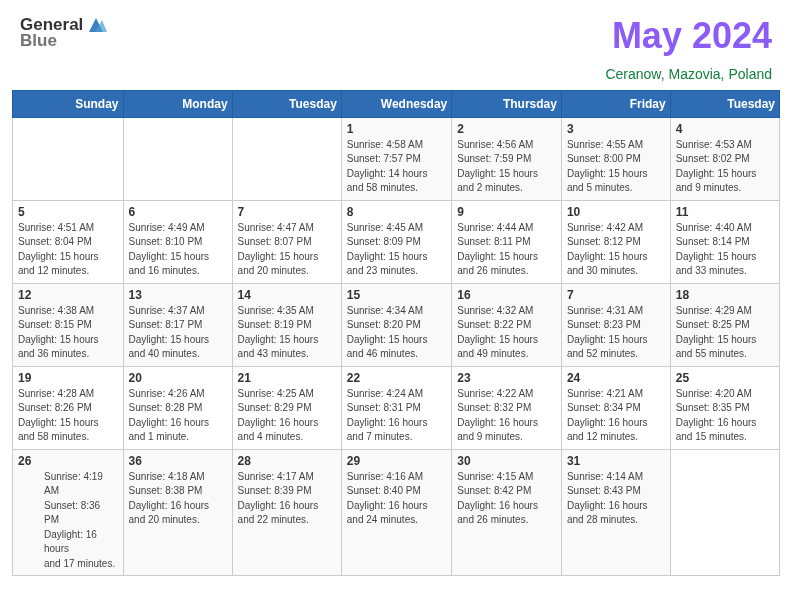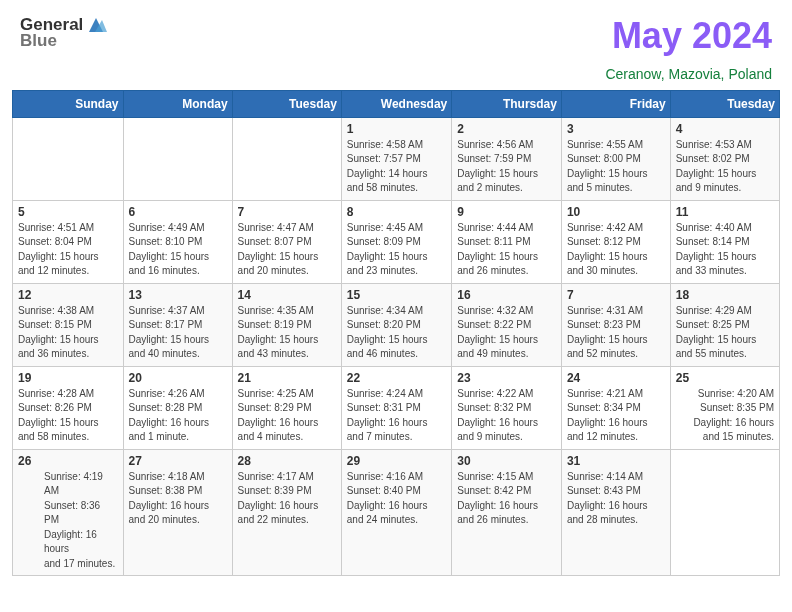--- a/index.html
+++ b/index.html
@@ -296,36 +296,36 @@
             </td>
             <td>
               <span class="day-num">24</span>
               <div class="day-info" style="white-space: pre-line;">Sunrise: 4:21 AM
 Sunset: 8:34 PM
 Daylight: 16 hours
 and 12 minutes.</div>
             </td>
             <td>
               <span class="day-num">25</span>
-              <div class="day-info" style="white-space: pre-line; text-align: right;">Sunrise: 4:20 AM
+              <div class="day-info" style="white-space: pre-line;">Sunrise: 4:20 AM
 Sunset: 8:35 PM
 Daylight: 16 hours
 and 15 minutes.</div>
             </td>
           </tr>
           <tr>
             <td>
               <span class="day-num">26</span>
               <div class="day-info" style="white-space: pre-line; margin-left: 26px;">Sunrise: 4:19 AM
 Sunset: 8:36 PM
 Daylight: 16 hours
 and 17 minutes.</div>
             </td>
             <td>
-              <span class="day-num">27</span>
+              <span class="day-num">36</span>
               <div class="day-info" style="white-space: pre-line;">Sunrise: 4:18 AM
 Sunset: 8:38 PM
 Daylight: 16 hours
 and 20 minutes.</div>
             </td>
             <td>
               <span class="day-num">28</span>
               <div class="day-info" style="white-space: pre-line;">Sunrise: 4:17 AM
 Sunset: 8:39 PM
 Daylight: 16 hours

